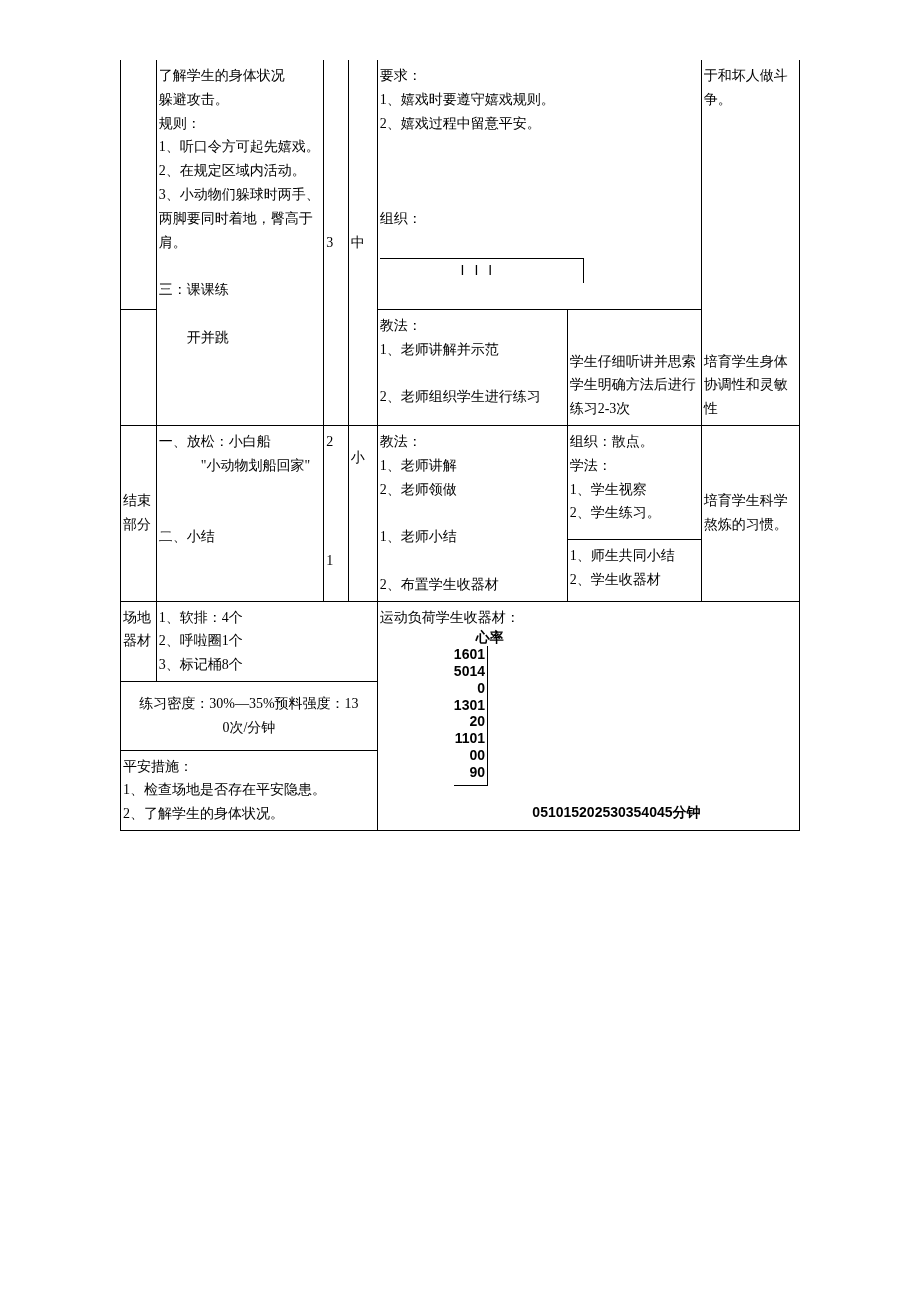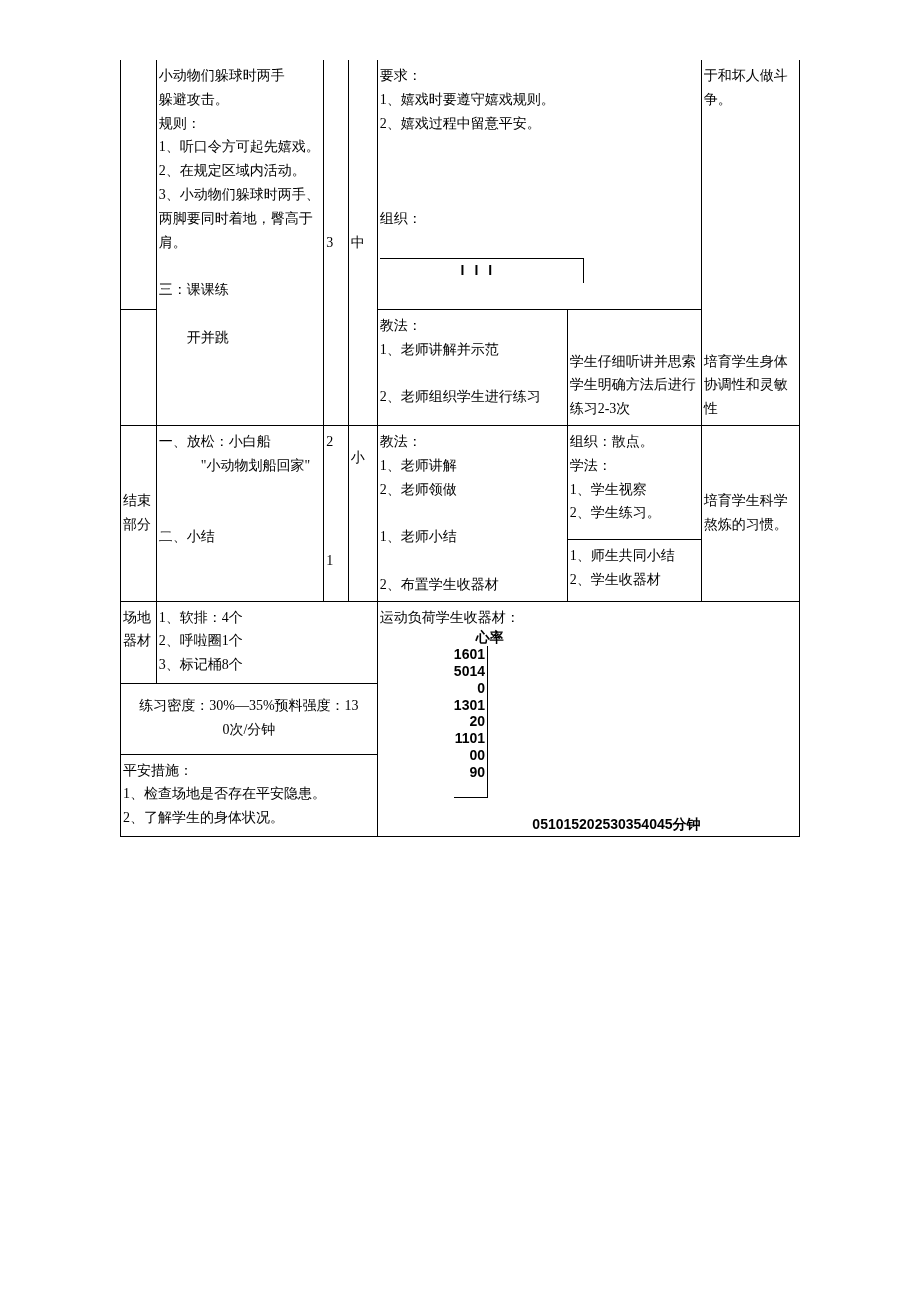--- a/index.html
+++ b/index.html
@@ -23,36 +23,36 @@
     vertical-align: top;
     line-height: 1.7;
     word-break: break-all;
   }
   .no-top { border-top: none; }
   .no-bottom { border-bottom: none; }
   .center { text-align: center; }
   .vmid { vertical-align: middle; }
   .formation {
     text-align: center;
-    font-weight: bold;
+    font-weight: normal;
     letter-spacing: 10px;
     font-family: Arial, sans-serif;
   }
   .chart-block {
     line-height: 1.2;
     font-weight: bold;
     font-family: Liberation Sans, sans-serif;
   }
   .chart-y {
     display: inline-block;
     vertical-align: top;
     text-align: right;
     border-right: 1px solid #000;
     padding-right: 2px;
-    padding-bottom: 16px;
+    padding-bottom: 4px;
     border-bottom: 1px solid #000;
     margin-left: 18px;
   }
   .chart-x {
     margin-top: 18px;
     text-align: center;
     font-weight: bold;
   }
 </style>
 </head>
@@ -66,21 +66,21 @@
     <col style="width:26px">
     <col style="width:170px">
     <col style="width:120px">
     <col style="width:88px">
   </colgroup>
 
   <tbody>
       <tr>
     <td class="no-top"></td>
     <td class="no-top" rowspan="2">
-      <span>小动物们躲球时两手</span><br>
+      <span>了解学生的身体状况</span><br>
       <span>躲避攻击。</span><br>
       <span>规则：</span><br>
       <span>1、听口令方可起先嬉戏。</span><br>
       <span>2、在规定区域内活动。</span><br>
       <span>3、小动物们躲球时两手、两脚要同时着地，臀高于肩。</span><br>
       <br>
       <span>三：课课练</span><br>
       <br>
       <span>　　开并跳</span>
     </td>

